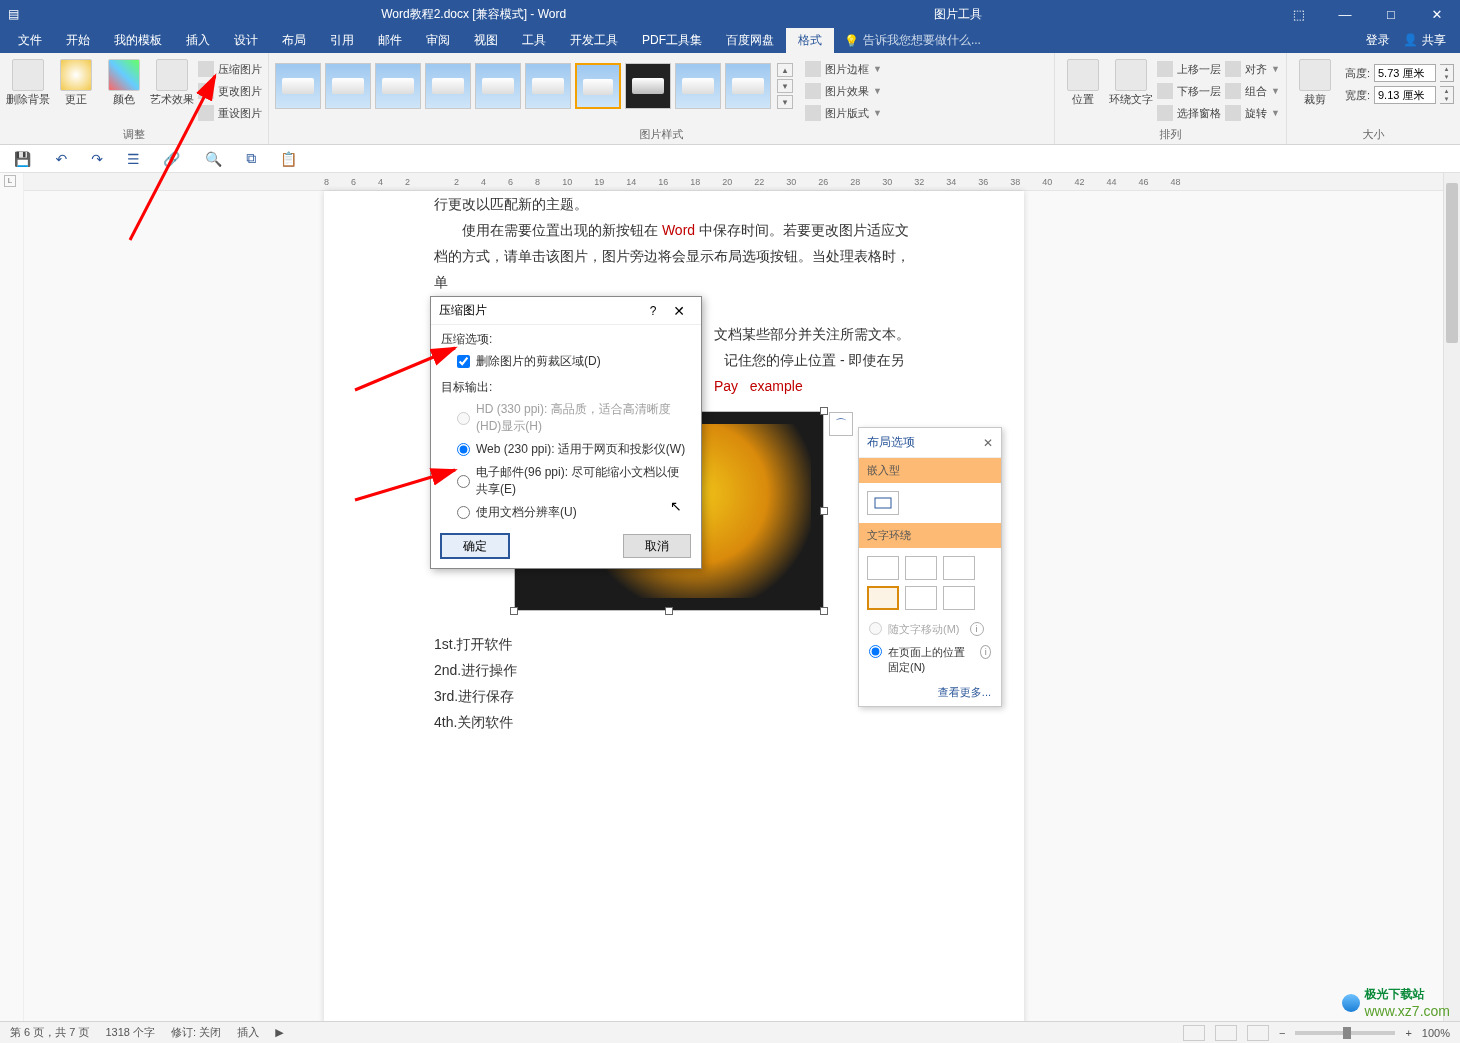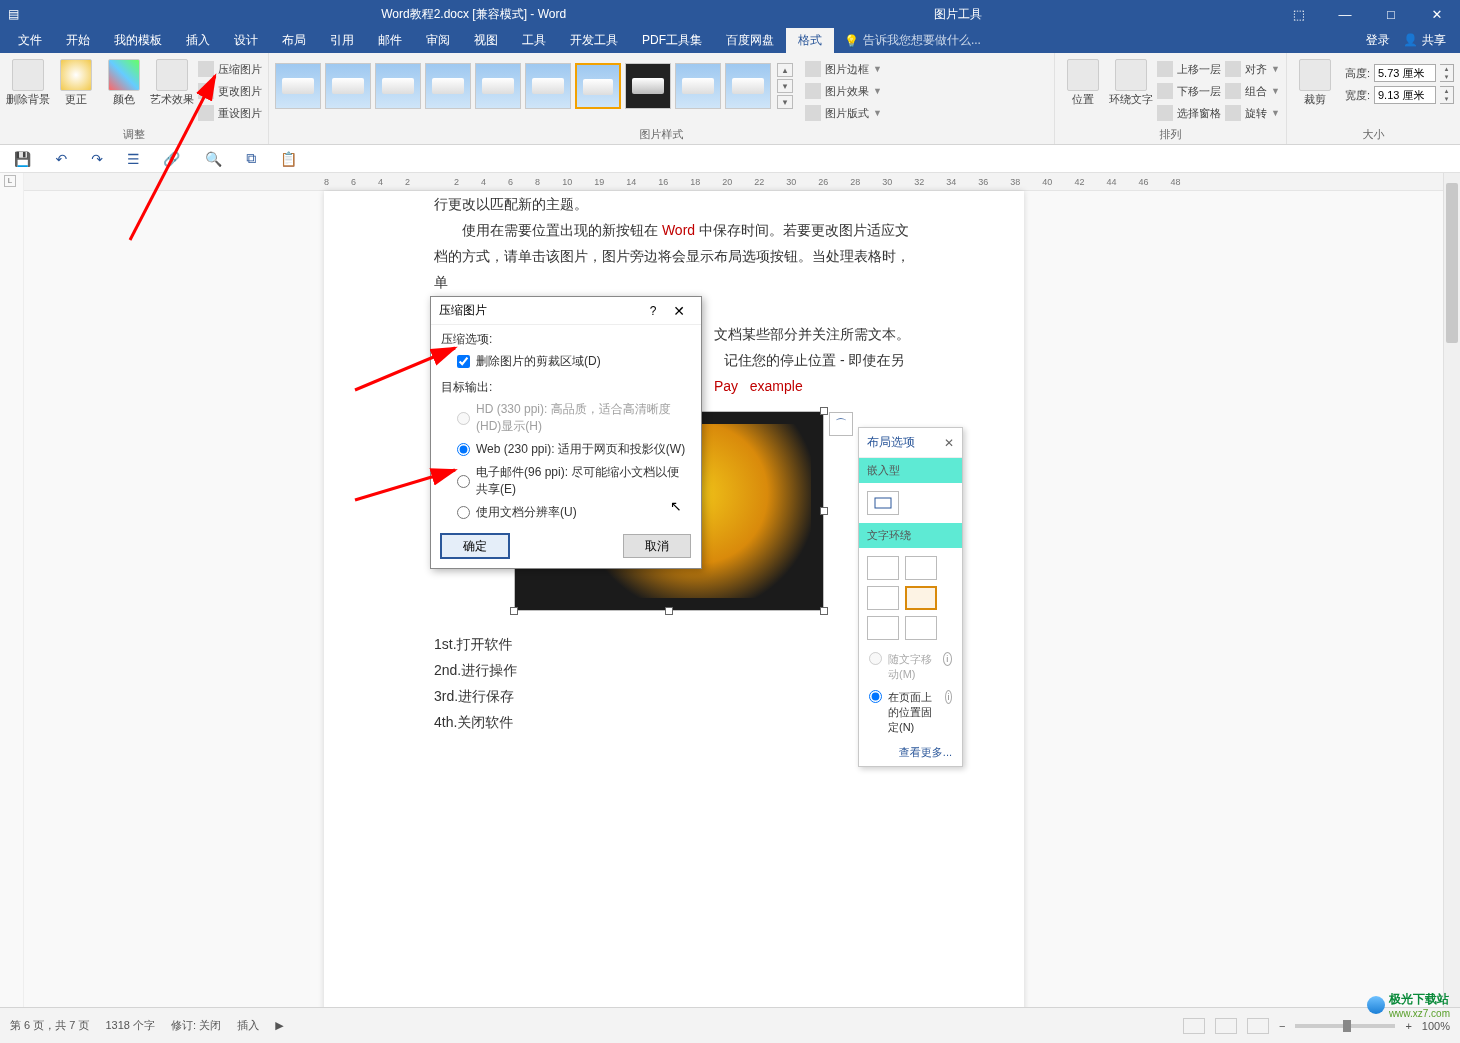--- a/index.html
+++ b/index.html
@@ -76,36 +76,36 @@
 .dialog .section-label { padding: 6px 10px 2px 10px; color: #333; }
 .dialog .opt { display: flex; align-items: center; gap: 6px; padding: 3px 10px 3px 26px; color:#333;}
 .dialog .opt.disabled { color: #a0a0a0; }
 .dialog .opt input{margin:0;}
 .dialog .btns { display: flex; justify-content: space-between; gap: 8px; padding: 10px; }
 .dialog .btns button { width: 68px; height: 24px; border: 1px solid #adadad; background: #e1e1e1; font-size: 12px; cursor:pointer;}
 .dialog .btns button.primary { border: 1px solid #2b579a; background:#e5eef9; outline:1px solid #2b579a;}
 .cursor-arrow{position:absolute;left:670px;top:498px;font-size:14px;color:#000;z-index:101;}
 
 
-.layout-panel { position: absolute; left: 858px; top: 427px; width: 105px; background: #fff; border: 1px solid #c8c8c8; box-shadow: 2px 2px 6px rgba(0,0,0,0.2); font-size: 12px; z-index: 50; }
+.layout-panel { position: absolute; left: 858px; top: 427px; width: 144px; background: #fff; border: 1px solid #c8c8c8; box-shadow: 2px 2px 6px rgba(0,0,0,0.2); font-size: 12px; z-index: 50; }
 .layout-panel .hdr { display: flex; align-items: center; padding: 6px 8px; color: #2b579a; border-bottom: 1px solid #eee;}
 .layout-panel .hdr .t{flex:1;}
 .layout-panel .hdr .x{cursor:pointer;color:#666;}
-.layout-panel .sub { padding: 5px 8px; background: #5eead4; color: #555; font-size:11px;}
+.layout-panel .sub { padding: 5px 8px; background: #fdba74; color: #555; font-size:11px;}
 .layout-panel .grid { display: flex; flex-wrap: wrap; gap: 6px; padding: 8px; }
 .layout-panel .cell { width: 32px; height: 24px; border: 1px solid #bbb; display:flex;align-items:center;justify-content:center;background:#fff;cursor:pointer;}
 .layout-panel .cell.sel{border:2px solid #d98a0b;background:#fdf3e4;}
 .layout-panel .cell svg{width:20px;height:14px;}
 .layout-panel .radio-opt{display:flex;align-items:flex-start;gap:6px;padding:4px 10px;font-size:11px;color:#333;}
 .layout-panel .radio-opt.disabled{color:#aaa;}
 .layout-panel .more{text-align:right;padding:6px 10px;color:#2b579a;font-size:11px;cursor:pointer;}
 .layout-panel .info-icon{width:14px;height:14px;border:1px solid #aaa;border-radius:50%;font-size:9px;display:inline-flex;align-items:center;justify-content:center;color:#888;margin-left:4px;}
 
 
-.statusbar { position: absolute; left: 0; right: 0; bottom: 0; height: 36px; background: #f3f3f3; border-top: 1px solid #d4d4d4; display: flex; align-items: center; font-size: 11px; color: #555; padding: 0 10px; gap: 16px; }
+.statusbar { position: absolute; left: 0; right: 0; bottom: 0; height: 22px; background: #f3f3f3; border-top: 1px solid #d4d4d4; display: flex; align-items: center; font-size: 11px; color: #555; padding: 0 10px; gap: 16px; }
 .statusbar .right { margin-left: auto; display: flex; align-items: center; gap: 10px; }
 .view-btn { width: 22px; height: 16px; border: 1px solid #ccc; cursor:pointer;}
 .zoom-slider { width: 100px; height: 4px; background: #ccc; position: relative; }
 .zoom-slider .thumb{position:absolute;left:48px;top:-4px;width:8px;height:12px;background:#888;}
 
 
 .arrow { position: absolute; pointer-events: none; z-index: 200; }
 
 
 .watermark{position:absolute;right:10px;bottom:24px;font-size:12px;color:#0a8a3a;display:flex;align-items:center;gap:4px;z-index:300;}
@@ -498,15 +498,15 @@
       </div>
     <span>+</span>
     <span>100%</span>
   </div>
 </div>
 
 <div class="watermark">
   <div class="logo"></div>
   <div>
     <div style="font-weight:bold;">极光下载站</div>
-    <div style="font-size:10px;color:#5aa02c;text-align:right;">www.xz7.com</div>
+    <div style="font-size:14px;color:#5aa02c;text-align:right;">www.xz7.com</div>
   </div>
 </div>
 
 </body></html>

